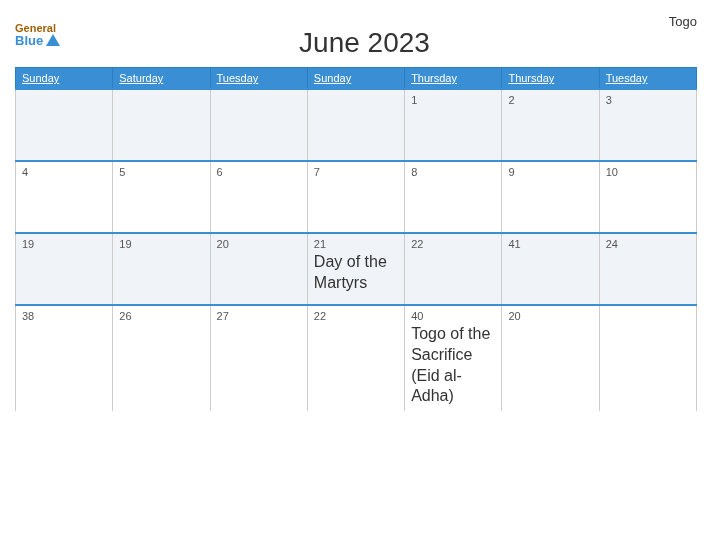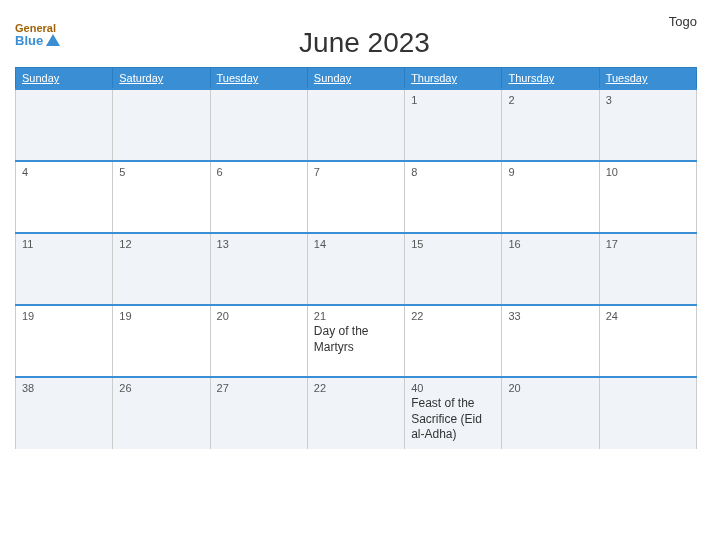--- a/index.html
+++ b/index.html
@@ -101,21 +101,21 @@
       border-left: 1px solid #ccc;
     }
     .day-number {
       display: block;
       font-size: 11px;
       color: #555;
       margin-bottom: 2px;
     }
     .event-text {
       display: block;
-      font-size: 12px;
+      font-size: 16px;
       color: #333;
       line-height: 1.3;
     }
     .calendar tbody tr td {
       border-top: 1px solid #aaa;
     }
     .row-top-blue td {
       border-top: 2px solid #3a8fd4 !important;
     }
   </style>
@@ -181,81 +181,58 @@
           </td>
           <td>
             <span class="day-number">9</span>
           </td>
           <td>
             <span class="day-number">10</span>
           </td>
         </tr>
         <tr class="row-top-blue">
           <td>
-            <span class="day-number">11</span>
-          </td>
-          <td>
-            <span class="day-number">12</span>
-          </td>
-          <td>
-            <span class="day-number">13</span>
-          </td>
-          <td>
-            <span class="day-number">14</span>
-          </td>
-          <td>
-            <span class="day-number">15</span>
-          </td>
-          <td>
-            <span class="day-number">16</span>
-          </td>
-          <td>
-            <span class="day-number">17</span>
-          </td>
-        </tr>
-        <tr class="row-top-blue">
-          <td>
             <span class="day-number">19</span>
           </td>
           <td>
             <span class="day-number">19</span>
           </td>
           <td>
             <span class="day-number">20</span>
           </td>
           <td>
             <span class="day-number">21</span>
             <span class="event-text">Day of the Martyrs</span>
           </td>
           <td>
             <span class="day-number">22</span>
           </td>
           <td>
-            <span class="day-number">33</span>
+            <span class="day-number">41</span>
           </td>
           <td>
             <span class="day-number">24</span>
           </td>
         </tr>
         <tr class="row-top-blue">
           <td>
             <span class="day-number">38</span>
           </td>
           <td>
             <span class="day-number">26</span>
           </td>
           <td>
             <span class="day-number">27</span>
           </td>
           <td>
             <span class="day-number">22</span>
           </td>
           <td>
             <span class="day-number">40</span>
-            <span class="event-text">Feast of the Sacrifice (Eid al-Adha)</span>
+            <span class="event-text">Togo of the Sacrifice (Eid al-Adha)</span>
           </td>
           <td>
             <span class="day-number">20</span>
           </td>
           <td></td>
         </tr>
       </tbody>
   </table>
 </div>
 

